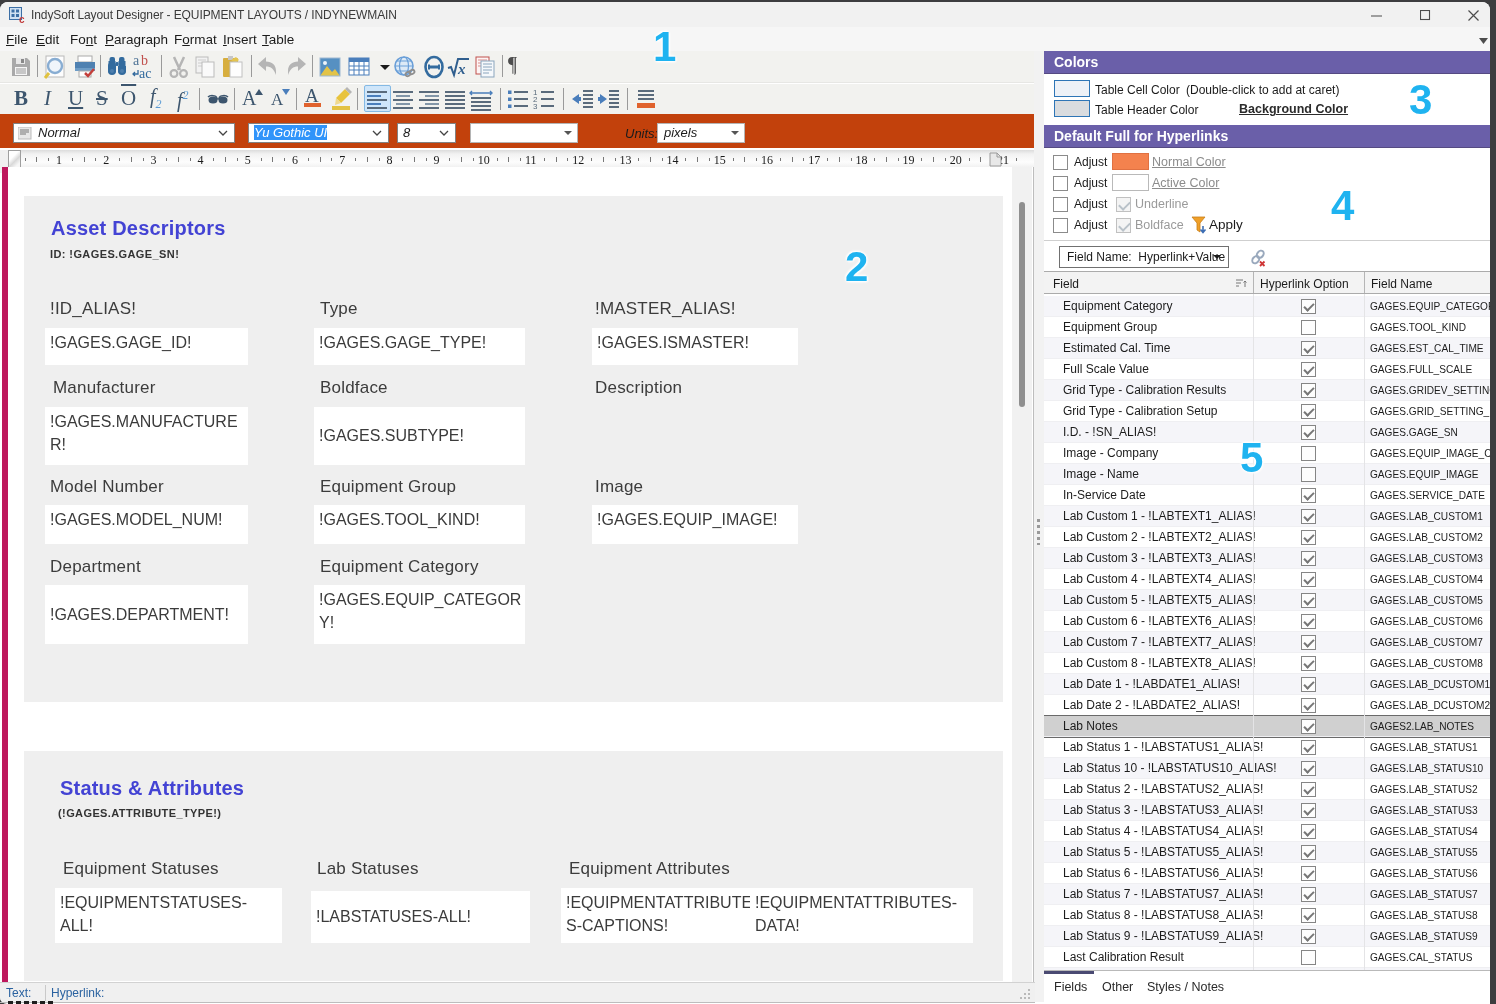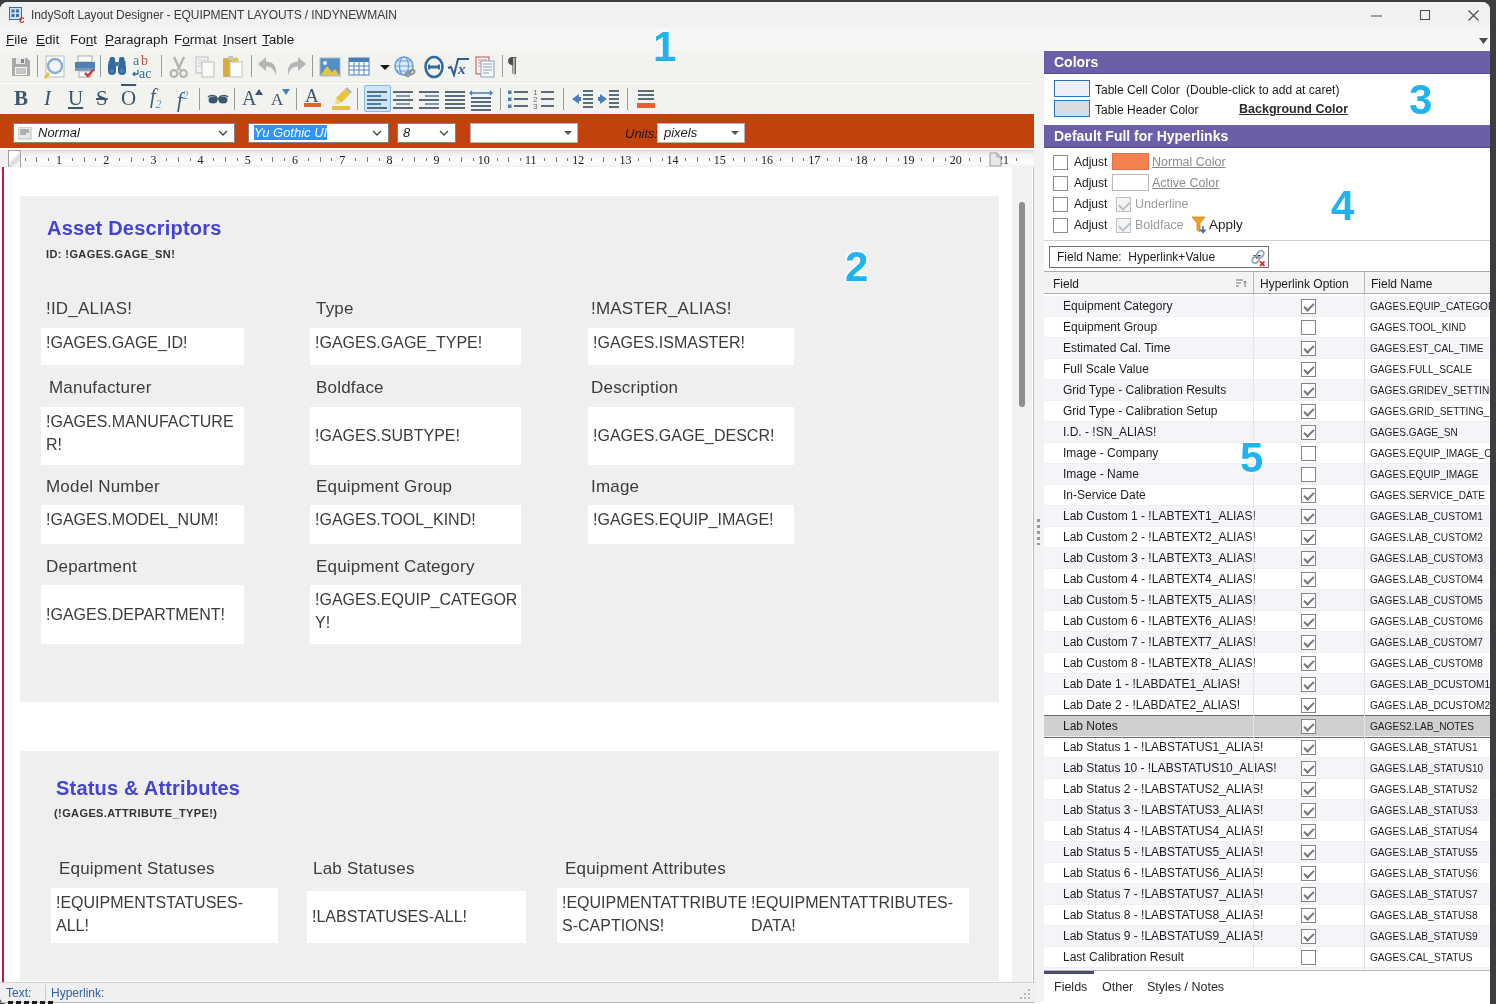--- a/index.html
+++ b/index.html
@@ -21,21 +21,21 @@
 .ticon{position:absolute;top:3px;width:26px;height:26px;}
 #combos{position:absolute;left:0;top:112px;width:1034px;height:34px;background:#c2410c;font-style:italic;}
 .combo{position:absolute;top:9px;height:20px;background:#fff;border:1px solid #828282;font-size:13px;color:#1b1b1b;line-height:18px;padding-left:5px;}
 .combo2{position:absolute;top:9px;height:20px;background:#fff;border:1px solid #b4b4b4;}
 .darr{position:absolute;right:5px;top:7px;width:0;height:0;border-left:4px solid transparent;border-right:4px solid transparent;border-top:4px solid #555;}
 
 #ruler{position:absolute;left:0;top:148px;width:1034px;height:23px;background:linear-gradient(to bottom,#dcdcdc 0,#f2f2f2 4px,#fdfdfd 12px,#ededed 19px,#cfcfcf 22px);}
 .rnum{position:absolute;top:3px;font-family:"Liberation Serif",serif;font-size:12px;color:#1a1a1a;}
 .rtick{position:absolute;top:8px;width:1px;height:3px;background:#777;}
 
-#canvas{position:absolute;left:2px;top:165px;width:1032px;height:816px;background:#fff;border-left:2px solid #be185d;border-right:1px solid #bdbdbd;}
+#canvas{position:absolute;left:2px;top:165px;width:1032px;height:816px;background:#fff;border-left:6px solid #be185d;border-right:1px solid #bdbdbd;}
 .page{position:absolute;left:16px;width:979px;background:#efefef;}
 .h1{position:absolute;font-size:20px;font-weight:bold;color:#4343d4;letter-spacing:0.2px;}
 .h2{position:absolute;font-size:11px;font-weight:bold;color:#333;letter-spacing:0.4px;}
 .lbl{position:absolute;font-size:17px;letter-spacing:0.2px;color:#3c3c3c;}
 .box{position:absolute;background:#fff;font-size:16px;color:#3b3b3b;padding:3px 0 0 5px;line-height:23px;}
 .boxc{position:absolute;background:#fff;font-size:16px;color:#3b3b3b;padding-left:5px;display:flex;align-items:center;}
 
 #vsb{position:absolute;left:1012px;top:165px;width:20px;height:815px;background:#f1f1f1;}
 #vsbthumb{position:absolute;left:7px;top:35px;width:6px;height:205px;background:#8f8f8f;border-radius:3px;}
 
@@ -465,21 +465,20 @@
     <div class="lbl" style="left:312px;top:132px">Type</div>
     <div class="lbl" style="left:587px;top:132px">!MASTER_ALIAS!</div>
     <div class="box" style="left:37px;top:161px;width:203px;height:37px">!GAGES.GAGE_ID!</div>
     <div class="box" style="left:584px;top:161px;width:206px;height:37px">!GAGES.ISMASTER!</div>
     <div class="box" style="left:306px;top:161px;width:211px;height:37px">!GAGES.GAGE_TYPE!</div>
     <div class="lbl" style="left:45px;top:211px">Manufacturer</div>
     <div class="lbl" style="left:312px;top:211px">Boldface</div>
     <div class="lbl" style="left:587px;top:211px">Description</div>
     <div class="box" style="left:37px;top:240px;width:203px;height:58px">!GAGES.MANUFACTURE<br>R!</div>
     <div class="boxc" style="left:306px;top:240px;width:211px;height:58px">!GAGES.SUBTYPE!</div>
-    <div class="boxc" style="left:584px;top:240px;width:206px;height:58px">!GAGES.GAGE_DESCR!</div>
     <div class="lbl" style="left:42px;top:310px">Model Number</div>
     <div class="lbl" style="left:312px;top:310px">Equipment Group</div>
     <div class="lbl" style="left:587px;top:310px">Image</div>
     <div class="box" style="left:37px;top:338px;width:203px;height:39px">!GAGES.MODEL_NUM!</div>
     <div class="box" style="left:306px;top:338px;width:211px;height:39px">!GAGES.TOOL_KIND!</div>
     <div class="box" style="left:584px;top:338px;width:206px;height:39px">!GAGES.EQUIP_IMAGE!</div>
     <div class="lbl" style="left:42px;top:390px">Department</div>
     <div class="lbl" style="left:312px;top:390px">Equipment Category</div>
     <div class="boxc" style="left:37px;top:418px;width:203px;height:59px">!GAGES.DEPARTMENT!</div>
     <div class="box" style="left:306px;top:418px;width:211px;height:59px">!GAGES.EQUIP_CATEGOR<br>Y!</div>
@@ -527,21 +526,21 @@
     <div class="cbx" style="left:9px;top:167px"></div>
     <div class="abs" style="left:30px;top:167px;font-size:12px;color:#1b1b1b">Adjust</div>
     <div class="cbx on" style="left:72px;top:167px;background:#f4f4f4;border-color:#c0c0c0"></div>
     <div class="abs" style="left:91px;top:167px;font-size:12.5px;color:#9a9a9a">Boldface</div>
     <svg class="abs" style="left:147px;top:165px" width="18" height="18">
         <path d="M1 1h13l-5 6v9l-3-2V7z" fill="#f0a029" stroke="#c87f1a" stroke-width="0.8"></path>
         <path d="M12 10v6M9.5 13.5l2.5 3 2.5-3" stroke="#3d6eb4" stroke-width="1.6" fill="none"></path>
       </svg>
     <div class="abs" style="left:165px;top:166px;font-size:13.5px;color:#1b1b1b">Apply</div>
     <div class="abs" style="left:0;top:189px;width:446px;height:1px;background:#cfcfcf"></div>
-    <div class="abs" style="left:5px;top:195px;width:220px;height:22px;background:#fff;border:1px solid #707070;font-size:12px;color:#1b1b1b;line-height:20px;padding-left:7px">Field Name:&nbsp; Hyperlink+Value
+    <div class="abs" style="left:15px;top:195px;width:170px;height:22px;background:#fff;border:1px solid #707070;font-size:12px;color:#1b1b1b;line-height:20px;padding-left:7px">Field Name:&nbsp; Hyperlink+Value
       <div class="darr" style="right:7px;top:8px;border-top-color:#1b1b1b"></div></div>
     <svg class="abs" style="left:204px;top:198px" width="20" height="18">
         <g stroke="#9aa9bd" stroke-width="2" fill="none" transform="rotate(40 10 8)">
           <ellipse cx="10" cy="4.5" rx="3" ry="4"></ellipse>
           <ellipse cx="10" cy="11.5" rx="3" ry="4"></ellipse>
         </g>
         <path d="M12 12.5l4.5 4.5M16.5 12.5L12 17" stroke="#cf3535" stroke-width="1.8"></path>
       </svg>
     <div id="ftab">
       <div class="throw">

